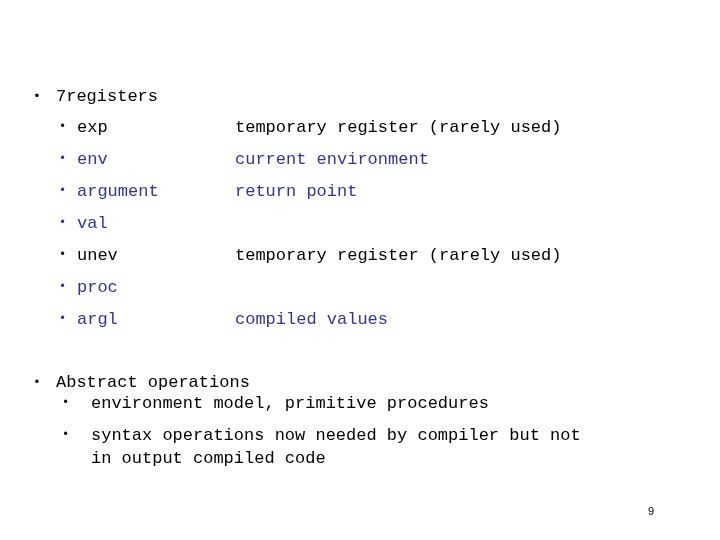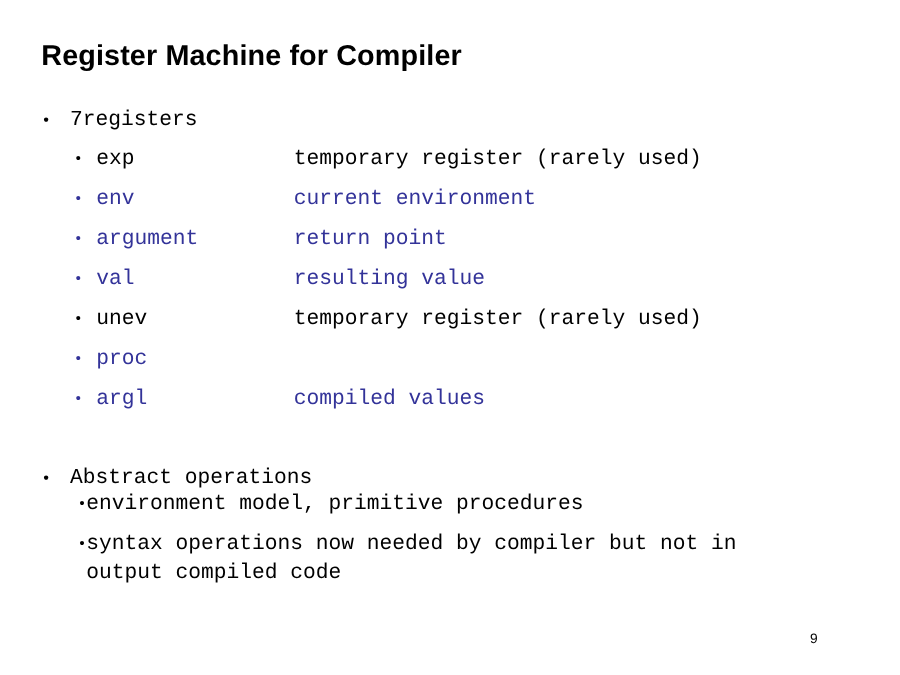--- a/index.html
+++ b/index.html
@@ -101,37 +101,36 @@
   }
   .lvl2 .bullet {
     position: absolute;
     left: 0;
     top: 0;
     font-size: 12px;
     line-height: 23px;
   }
   .lvl2 .txt {
     display: block;
-    margin-left: 7px;
+    margin-left: 29px;
   }
 
   #page-number {
     position: absolute;
     left: 648px;
     top: 505px;
     font-size: 11px;
     color: #000000;
   }
 </style>
 </head>
 <body>
 
 <div id="slide">
 
-  <div id="slide-title">Register Machine for Compiler</div>
 
   <div id="body-region">
 
     <div class="lvl1" style="top:86px;">
       <span class="bullet">•</span><span class="txt">7registers</span>
     </div>
 
     <div class="reg-row" style="top:117px; color:#000000;">
       <span class="bullet">•</span>
       <span class="reg-name">exp</span>
@@ -146,21 +145,20 @@
 
     <div class="reg-row" style="top:181px; color:#333399;">
       <span class="bullet">•</span>
       <span class="reg-name">argument</span>
       <span class="reg-desc">return point</span>
     </div>
 
     <div class="reg-row" style="top:213px; color:#333399;">
       <span class="bullet">•</span>
       <span class="reg-name">val</span>
-      <span class="reg-desc">resulting value</span>
     </div>
 
     <div class="reg-row" style="top:245px; color:#000000;">
       <span class="bullet">•</span>
       <span class="reg-name">unev</span>
       <span class="reg-desc">temporary register (rarely used)</span>
     </div>
 
     <div class="reg-row" style="top:277px; color:#333399;">
       <span class="bullet">•</span>

